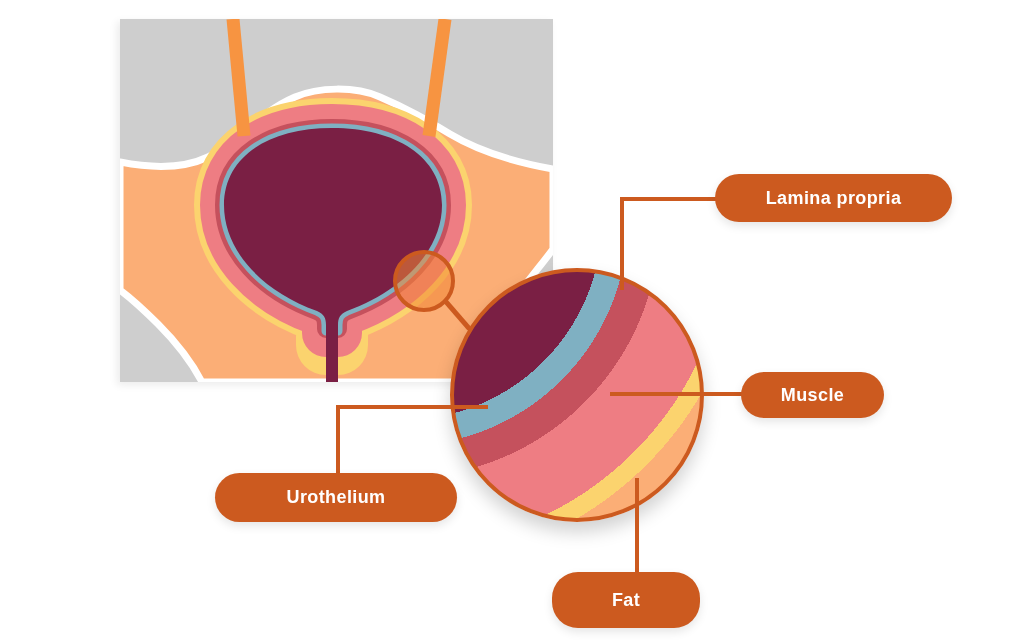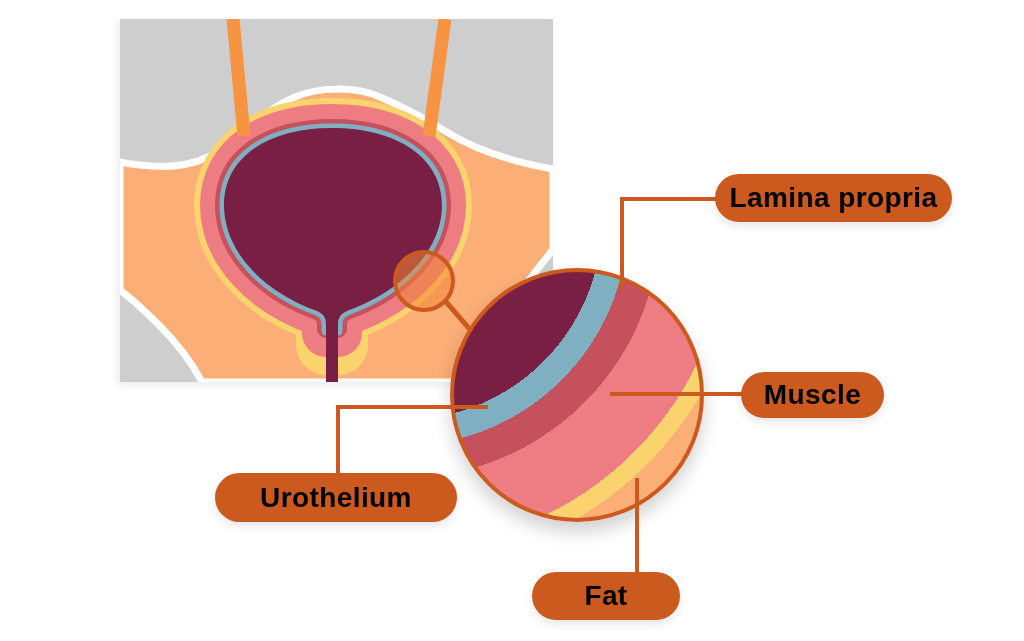--- a/index.html
+++ b/index.html
@@ -35,27 +35,27 @@
   .lead{position:absolute;background:#cc5a1f;z-index:4;}
   #ll-lamina-h{left:620px;top:197px;width:99px;height:4px;}
   #ll-lamina-v{left:620px;top:197px;width:4px;height:93px;}
   #ll-muscle  {left:610px;top:392px;width:133px;height:4px;}
   #ll-uro-h   {left:336px;top:405px;width:152px;height:4px;}
   #ll-uro-v   {left:336px;top:405px;width:4px;height:70px;}
   #ll-fat     {left:635px;top:478px;width:4px;height:96px;}
 
   
   .pill{position:absolute;display:flex;align-items:center;justify-content:center;
-      background:#cc5a1f;color:#000000;font-weight:700;font-size:28px;
+      background:#cc5a1f;color:#ffffff;font-weight:700;font-size:18px;
       letter-spacing:0.4px;border-radius:26px;z-index:5;
       box-shadow:0 4px 10px rgba(0,0,0,0.10);}
   #pill-lamina{left:715px;top:174px;width:237px;height:48px;}
   #pill-muscle{left:741px;top:372px;width:143px;height:46px;}
   #pill-uro   {left:215px;top:473px;width:242px;height:49px;}
-  #pill-fat   {left:532px;top:572px;width:148px;height:48px;justify-content:center;}
+  #pill-fat   {left:552px;top:572px;width:148px;height:56px;justify-content:center;}
 </style>
 </head>
 <body>
 
 <div class="stage">
 
   <div class="panel">
     <svg width="433" height="363" viewBox="0 0 433 363">
 
       <rect x="0" y="0" width="433" height="363" fill="#cecece"></rect>

